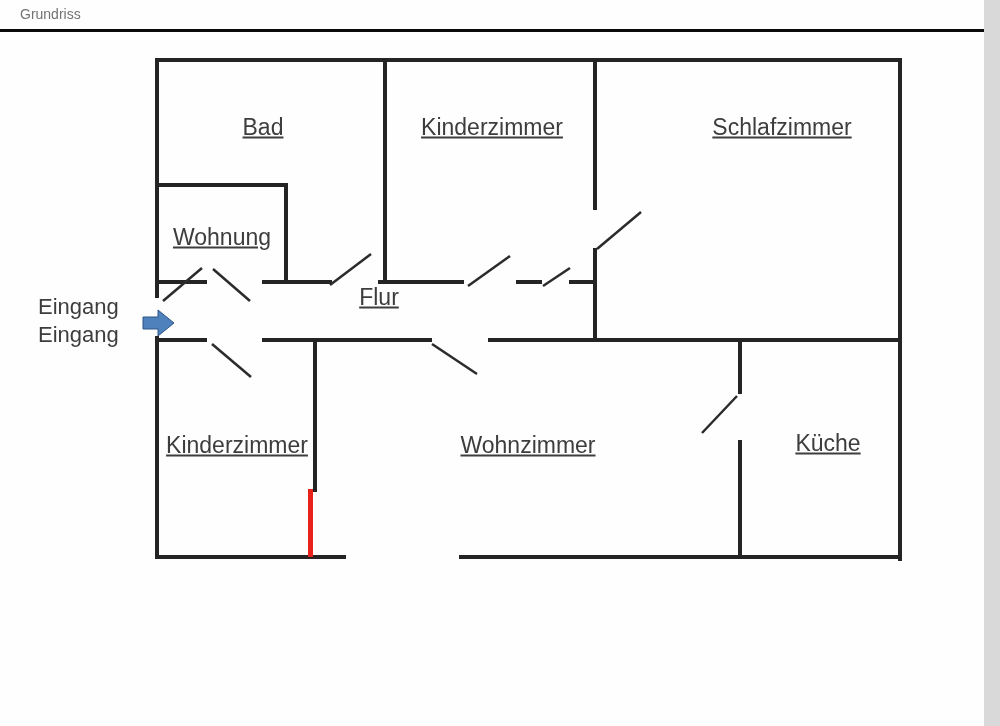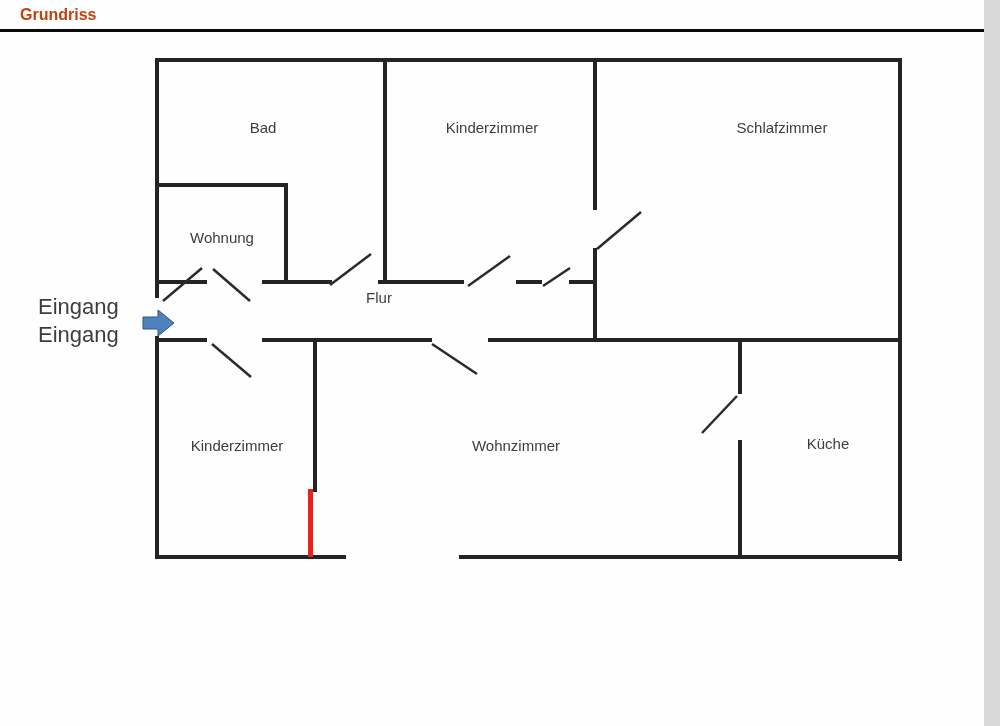--- a/index.html
+++ b/index.html
@@ -6,35 +6,35 @@
   html, body { margin: 0; padding: 0; }
   body {
     width: 1000px; height: 726px;
     position: relative;
     background: #fefefe;
     font-family: "Liberation Sans", "DejaVu Sans", sans-serif;
     overflow: hidden;
   }
   .title {
     position: absolute; left: 20px; top: 6px;
-    font-size: 16px; font-weight: bold; color: #c2410c;
+    font-size: 14px; font-weight: normal; color: #737373;
   }
   .rule {
     position: absolute; left: 0; top: 29px;
     width: 984px; height: 3px; background: #0a0a0a;
   }
   .plan { position: absolute; left: 0; top: 0; width: 1000px; height: 726px; }
   .wall { position: absolute; background: #242424; }
   .svg-layer {
     position: absolute; left: 0; top: 0; width: 1000px; height: 726px;
     pointer-events: none;
   }
   .room-label {
     position: absolute; transform: translate(-50%, -50%);
-    font-size: 15px; color: #3d3d3d; white-space: nowrap;
+    font-size: 23px; color: #3d3d3d; white-space: nowrap; text-decoration: underline;
   }
   .balcony {
     position: absolute; left: 157px; top: 560px; width: 310px; height: 141px;
     border: 2px solid #262626;
     background-color: #f9ecd9;
     background-image:
       repeating-linear-gradient(0deg,  rgba(214,157,96,.5) 0, rgba(214,157,96,.5) 1px, transparent 1px, transparent 7px),
       repeating-linear-gradient(90deg, rgba(214,157,96,.5) 0, rgba(214,157,96,.5) 1px, transparent 1px, transparent 7px);
   }
   .red-line {
@@ -102,21 +102,21 @@
 
 
   <div class="red-line"></div>
 
   <span class="room-label" style="left:263px;top:127px">Bad</span>
   <span class="room-label" style="left:492px;top:127px">Kinderzimmer</span>
   <span class="room-label" style="left:782px;top:127px">Schlafzimmer</span>
   <span class="room-label" style="left:222px;top:237px">Wohnung</span>
   <span class="room-label" style="left:379px;top:297px">Flur</span>
   <span class="room-label" style="left:237px;top:445px">Kinderzimmer</span>
-  <span class="room-label" style="left:516px;top:445px">Wohnzimmer</span>
+  <span class="room-label" style="left:528px;top:445px">Wohnzimmer</span>
   <span class="room-label" style="left:828px;top:443px">Küche</span>
 
   <div class="entrance-text">
     <div>Eingang</div>
     <div>Eingang</div>
   </div>
 
 </div>
 
 <div class="page-edge"></div>

